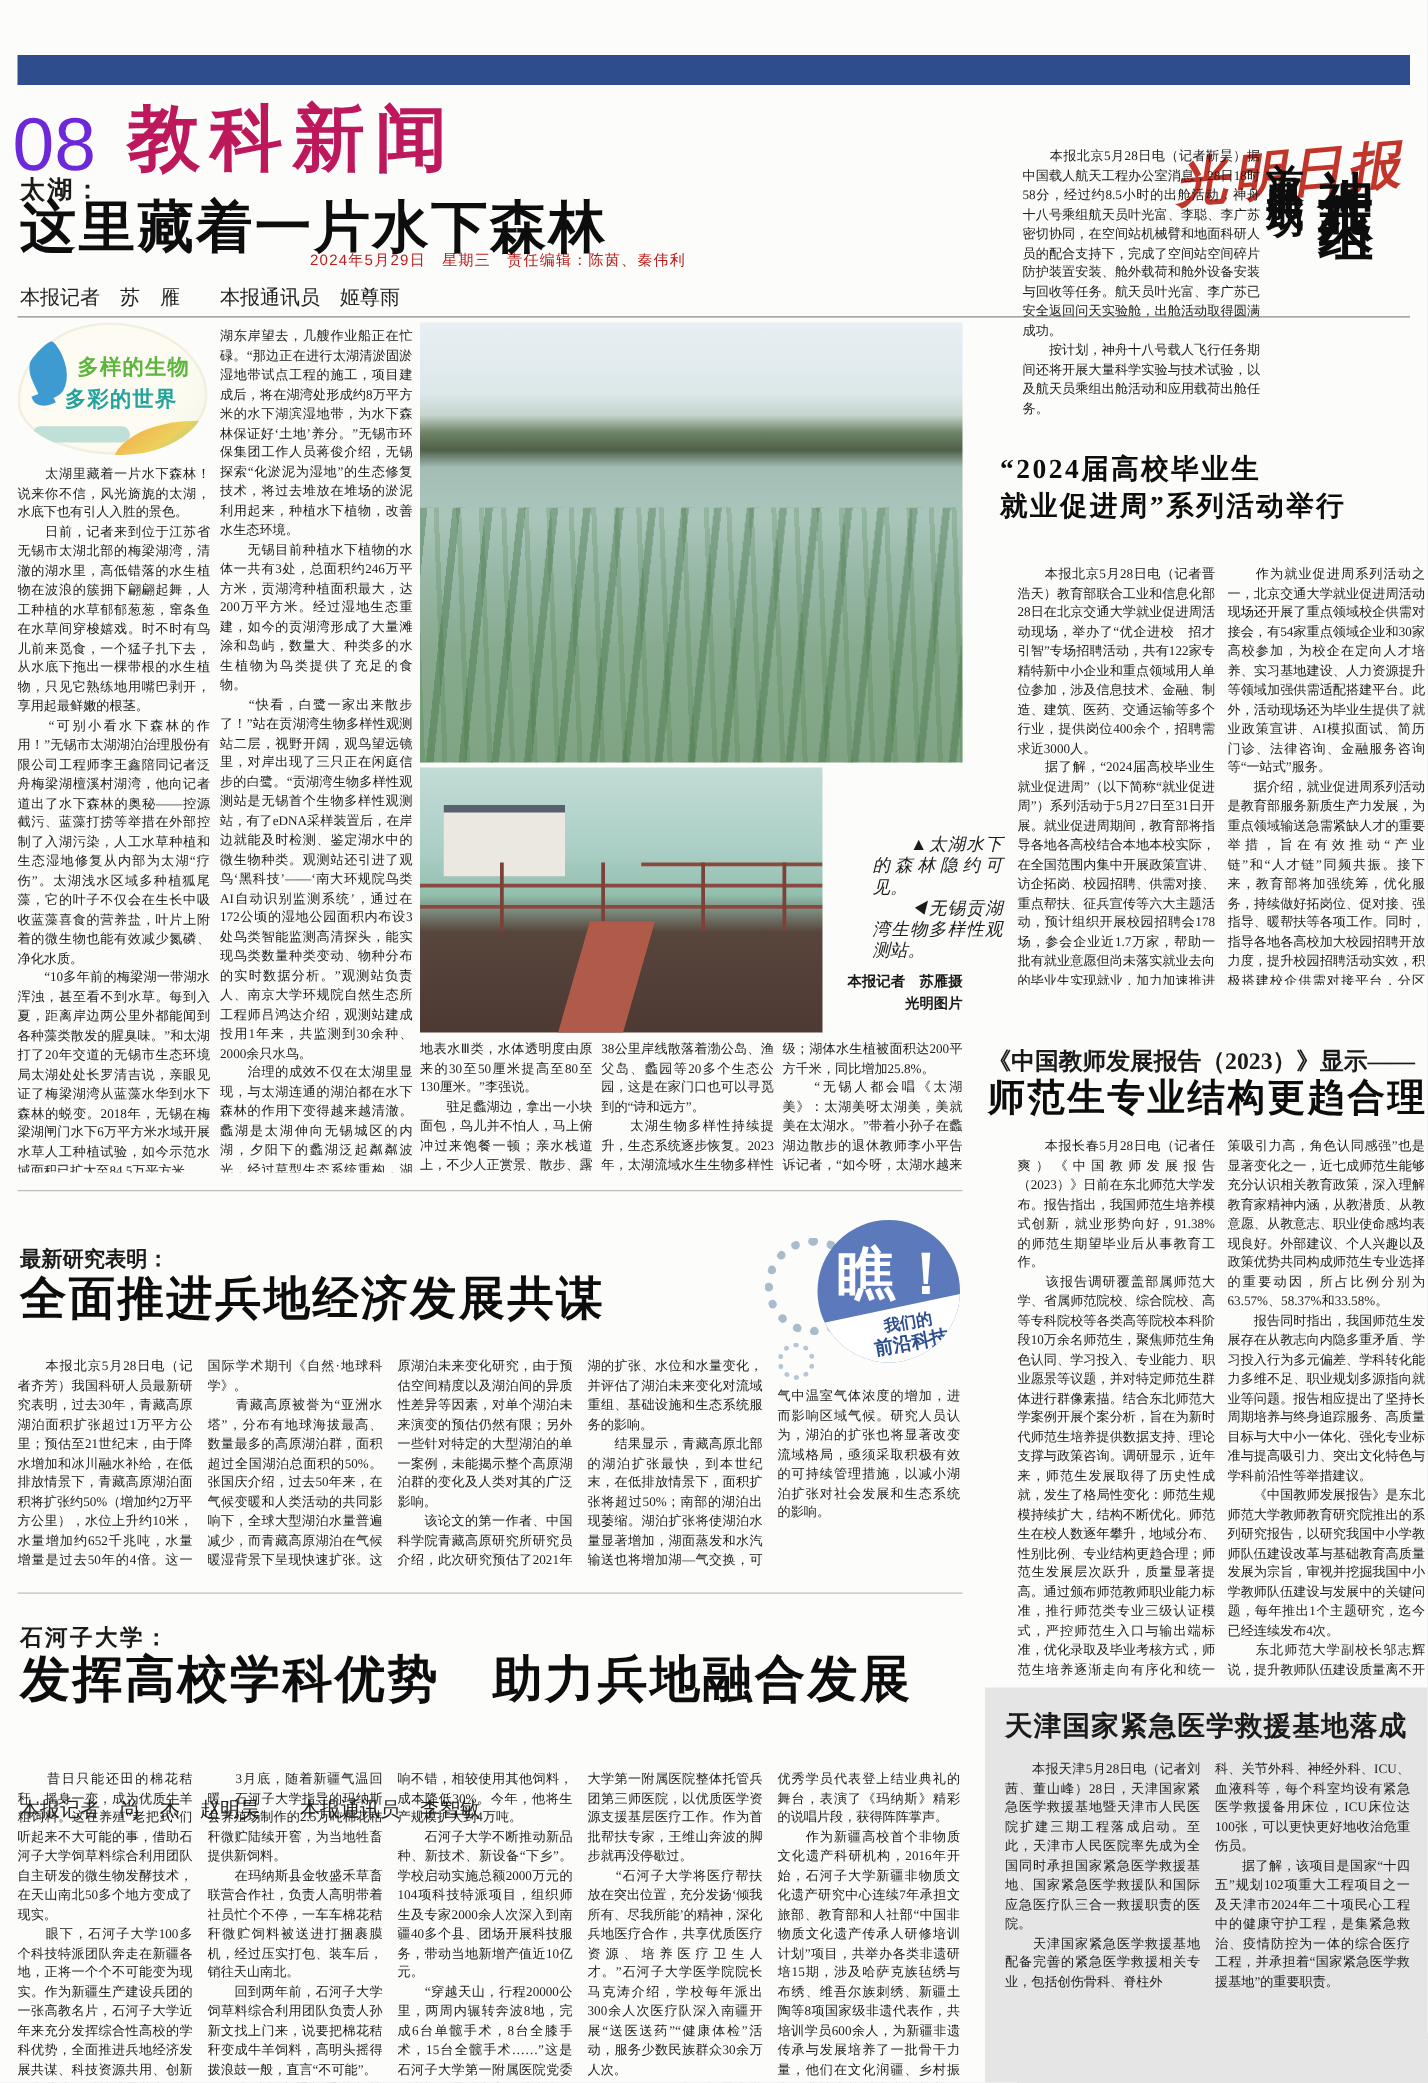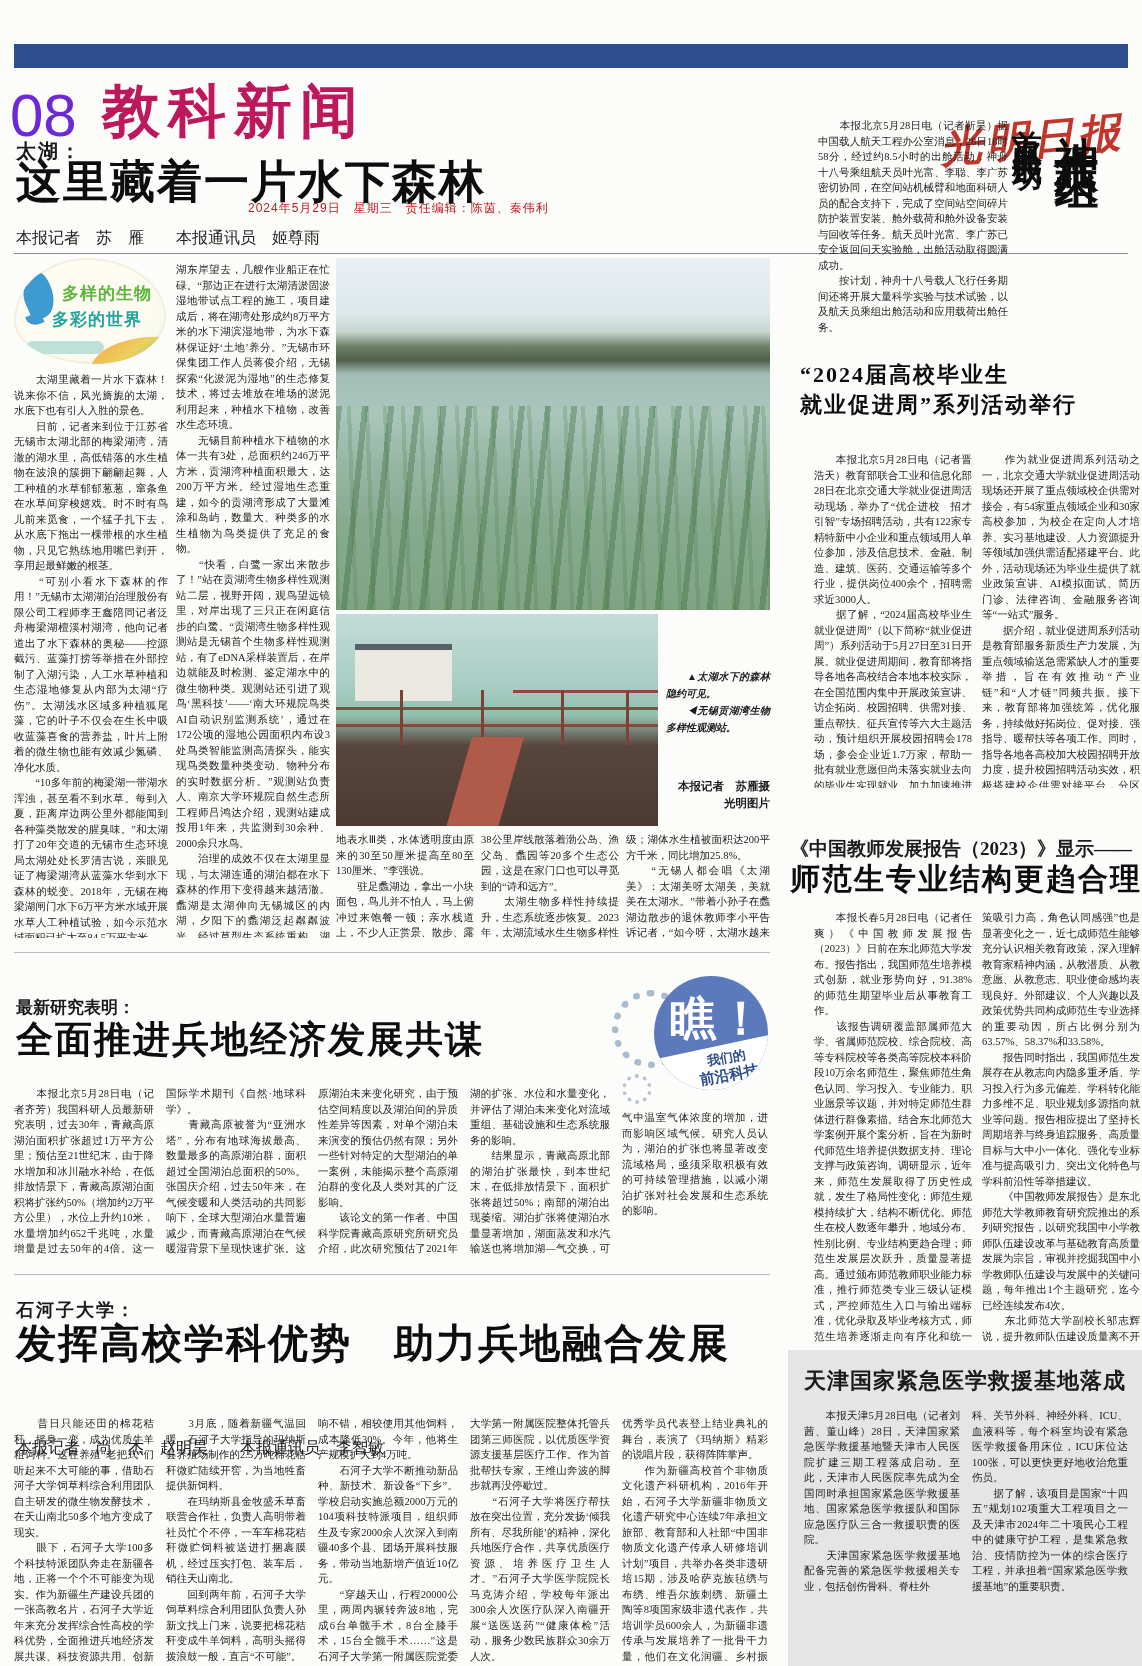--- a/index.html
+++ b/index.html
@@ -43,22 +43,22 @@
   .grass{position:absolute;left:0;bottom:0;width:100%;height:58%;
      background:repeating-linear-gradient(96deg,rgba(52,102,52,.35) 0 6px,rgba(0,0,0,0) 6px 26px),
                 repeating-linear-gradient(88deg,rgba(70,120,60,.22) 0 4px,rgba(0,0,0,0) 4px 18px);}
   .photo2{left:336px;top:614px;width:322px;height:212px;
      background:linear-gradient(180deg,#c2dcd6 0%,#aacec5 32%,#92bfae 48%,#58463d 62%,#4c3a33 100%);overflow:hidden;}
   .p2-build{position:absolute;left:6%;top:14%;width:30%;height:24%;background:#eae8e0;border-top:6px solid #56616c;}
   .p2-rail1,.p2-rail2,.p2-rail3{position:absolute;left:0;right:0;height:3px;background:#8a4a3f;}
   .p2-rail1{top:44%;} .p2-rail2{top:52%;} .p2-rail3{top:36%;left:55%;}
   .p2-post{position:absolute;top:36%;height:26%;width:3px;background:#7c4238;}
   .p2-path{position:absolute;left:38%;top:58%;width:16%;height:46%;background:#b05a4a;transform:skewX(-16deg);}
-  .caption{left:666px;top:668px;width:104px;height:158px;font-size:10px;line-height:17px;
-           font-style:italic;white-space:pre-wrap;text-align:justify;font-weight:bold;}
+  .caption{left:698px;top:668px;width:104px;height:158px;font-size:14px;line-height:17px;
+           font-style:italic;white-space:pre-wrap;text-align:justify;}
   .credit{left:666px;top:778px;width:104px;font-size:11.5px;font-weight:bold;text-align:right;line-height:17px;}
 
   
   .badge2{left:612px;top:976px;width:158px;height:130px;}
   .gear{position:absolute;left:0;top:14px;width:64px;height:64px;border:7px dotted #a9bccd;border-radius:50%;}
   .gear2{position:absolute;left:10px;bottom:2px;width:22px;height:22px;border:4px dotted #b6c6d4;border-radius:50%;}
   .b2circle{position:absolute;right:2px;top:0;width:114px;height:114px;border-radius:50%;background:#5b79bb;overflow:hidden;}
   .b2qiao{position:absolute;left:16px;top:12px;font-size:46px;font-weight:900;color:#fff;letter-spacing:2px;}
   .b2wedge{position:absolute;left:-28px;bottom:-30px;width:190px;height:74px;background:#fff;transform:rotate(-12deg);}
   .b2txt{position:absolute;right:10px;bottom:6px;color:#2d4e8e;font-weight:900;text-align:center;

